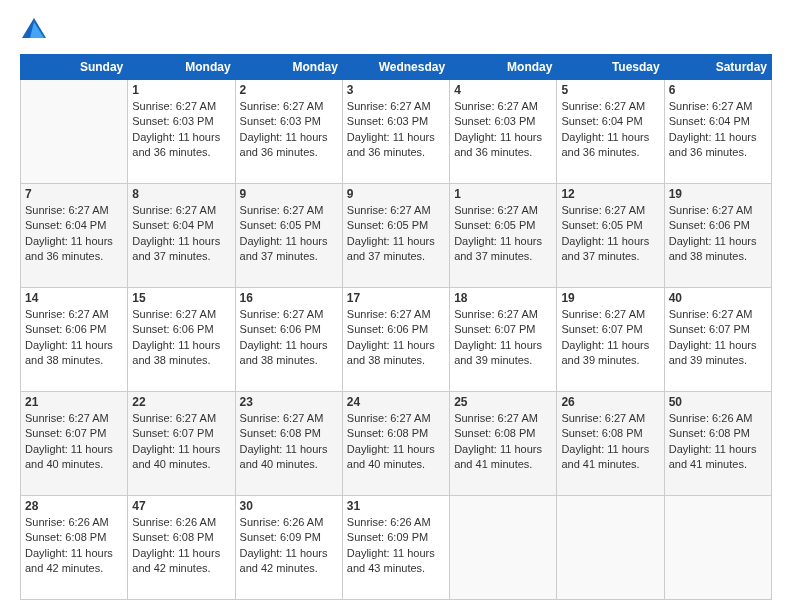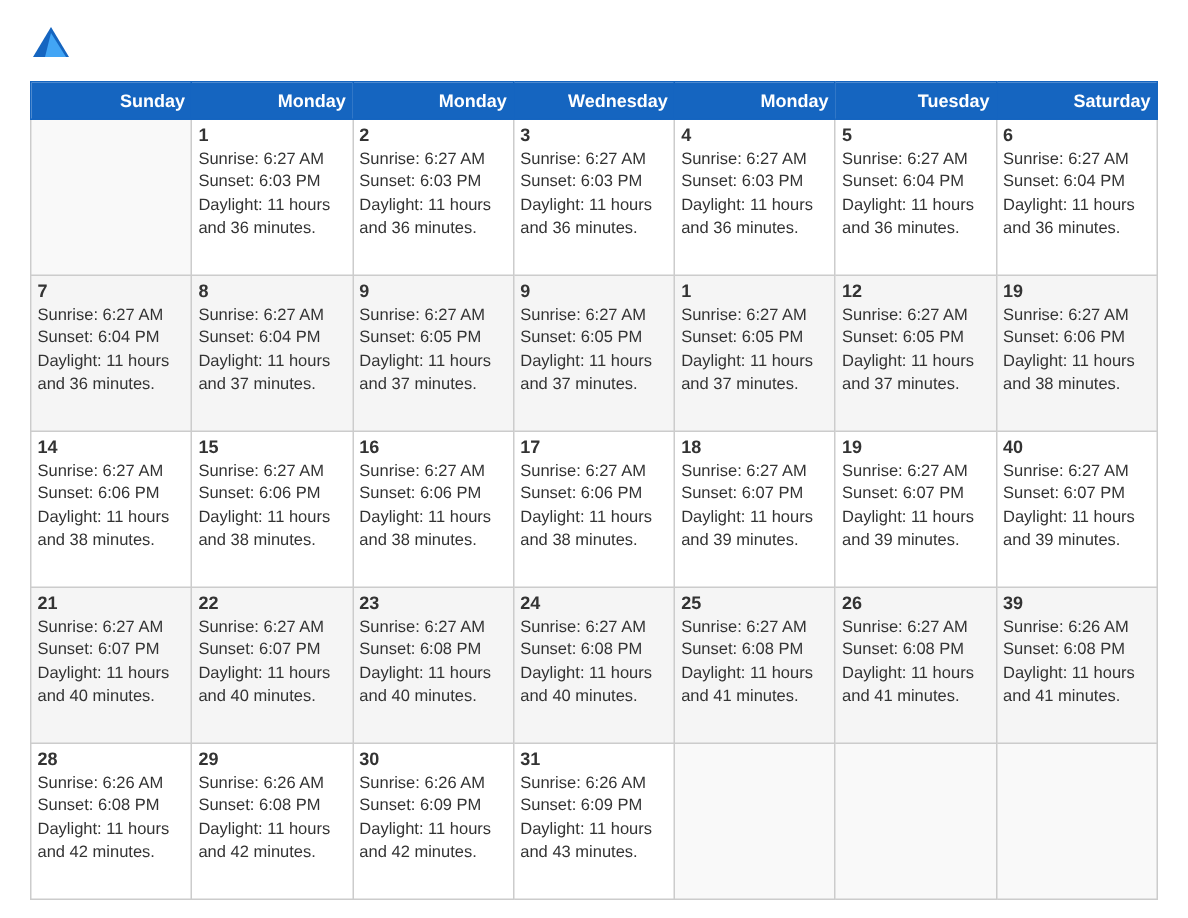--- a/index.html
+++ b/index.html
@@ -244,31 +244,31 @@
           </td>
           <td>
             <div class="day-num">25</div>
             <div class="day-info">Sunrise: 6:27 AM<br>Sunset: 6:08 PM<br>Daylight: 11 hours<br>and 41 minutes.</div>
           </td>
           <td>
             <div class="day-num">26</div>
             <div class="day-info">Sunrise: 6:27 AM<br>Sunset: 6:08 PM<br>Daylight: 11 hours<br>and 41 minutes.</div>
           </td>
           <td>
-            <div class="day-num">39</div>
+            <div class="day-num">50</div>
             <div class="day-info">Sunrise: 6:26 AM<br>Sunset: 6:08 PM<br>Daylight: 11 hours<br>and 41 minutes.</div>
           </td>
         </tr>
         <tr>
           <td>
             <div class="day-num">28</div>
             <div class="day-info">Sunrise: 6:26 AM<br>Sunset: 6:08 PM<br>Daylight: 11 hours<br>and 42 minutes.</div>
           </td>
           <td>
-            <div class="day-num">29</div>
+            <div class="day-num">47</div>
             <div class="day-info">Sunrise: 6:26 AM<br>Sunset: 6:08 PM<br>Daylight: 11 hours<br>and 42 minutes.</div>
           </td>
           <td>
             <div class="day-num">30</div>
             <div class="day-info">Sunrise: 6:26 AM<br>Sunset: 6:09 PM<br>Daylight: 11 hours<br>and 42 minutes.</div>
           </td>
           <td>
             <div class="day-num">31</div>
             <div class="day-info">Sunrise: 6:26 AM<br>Sunset: 6:09 PM<br>Daylight: 11 hours<br>and 43 minutes.</div>
           </td>

